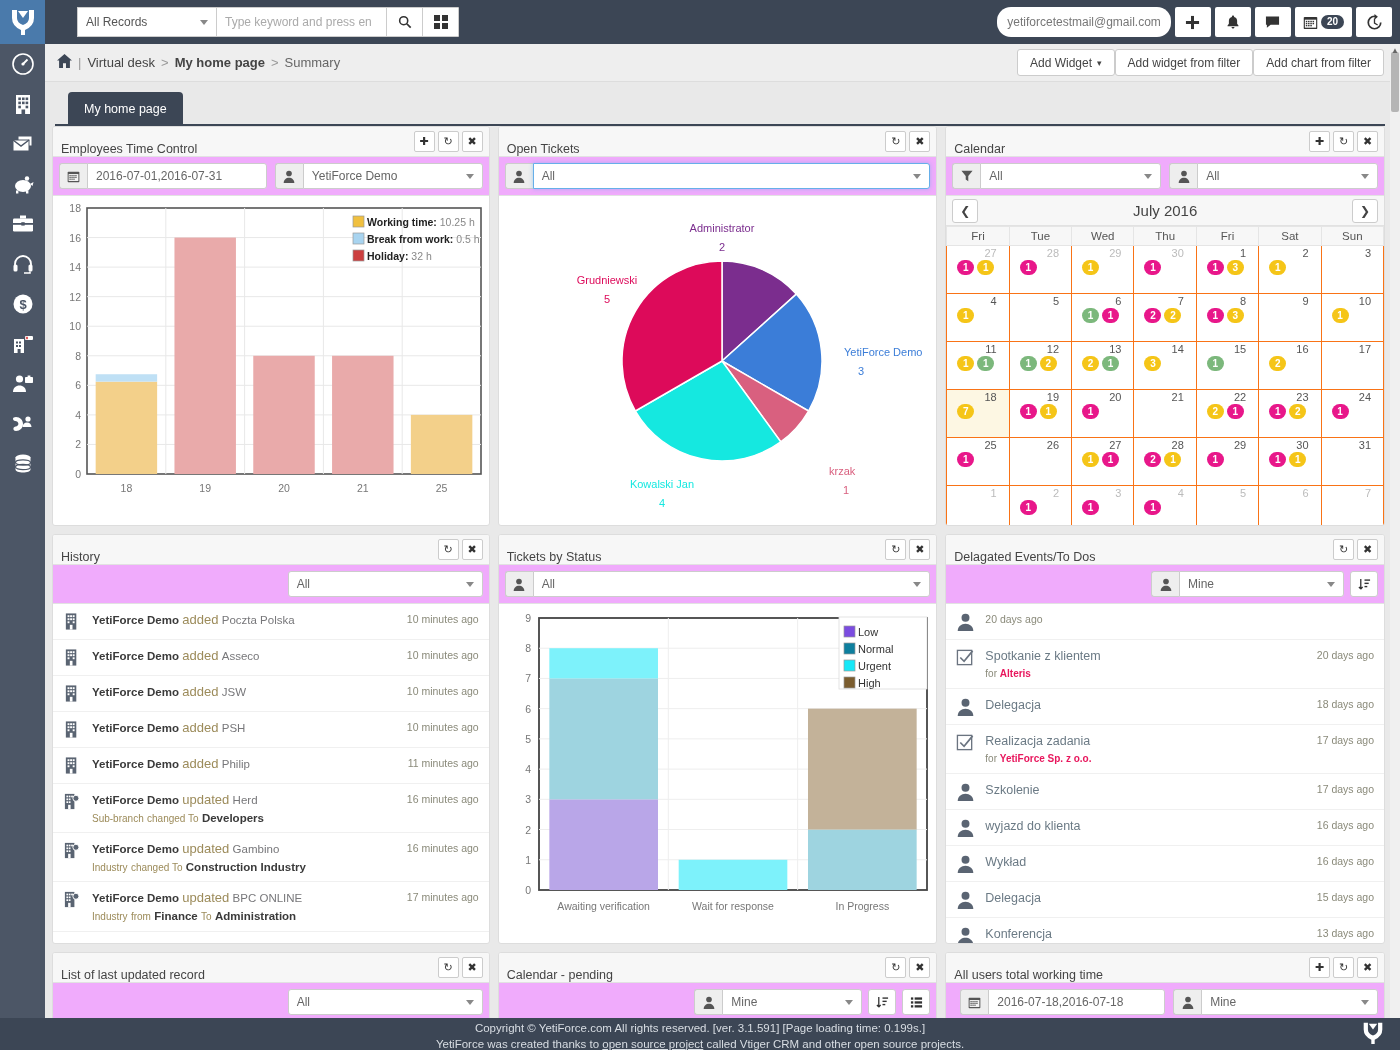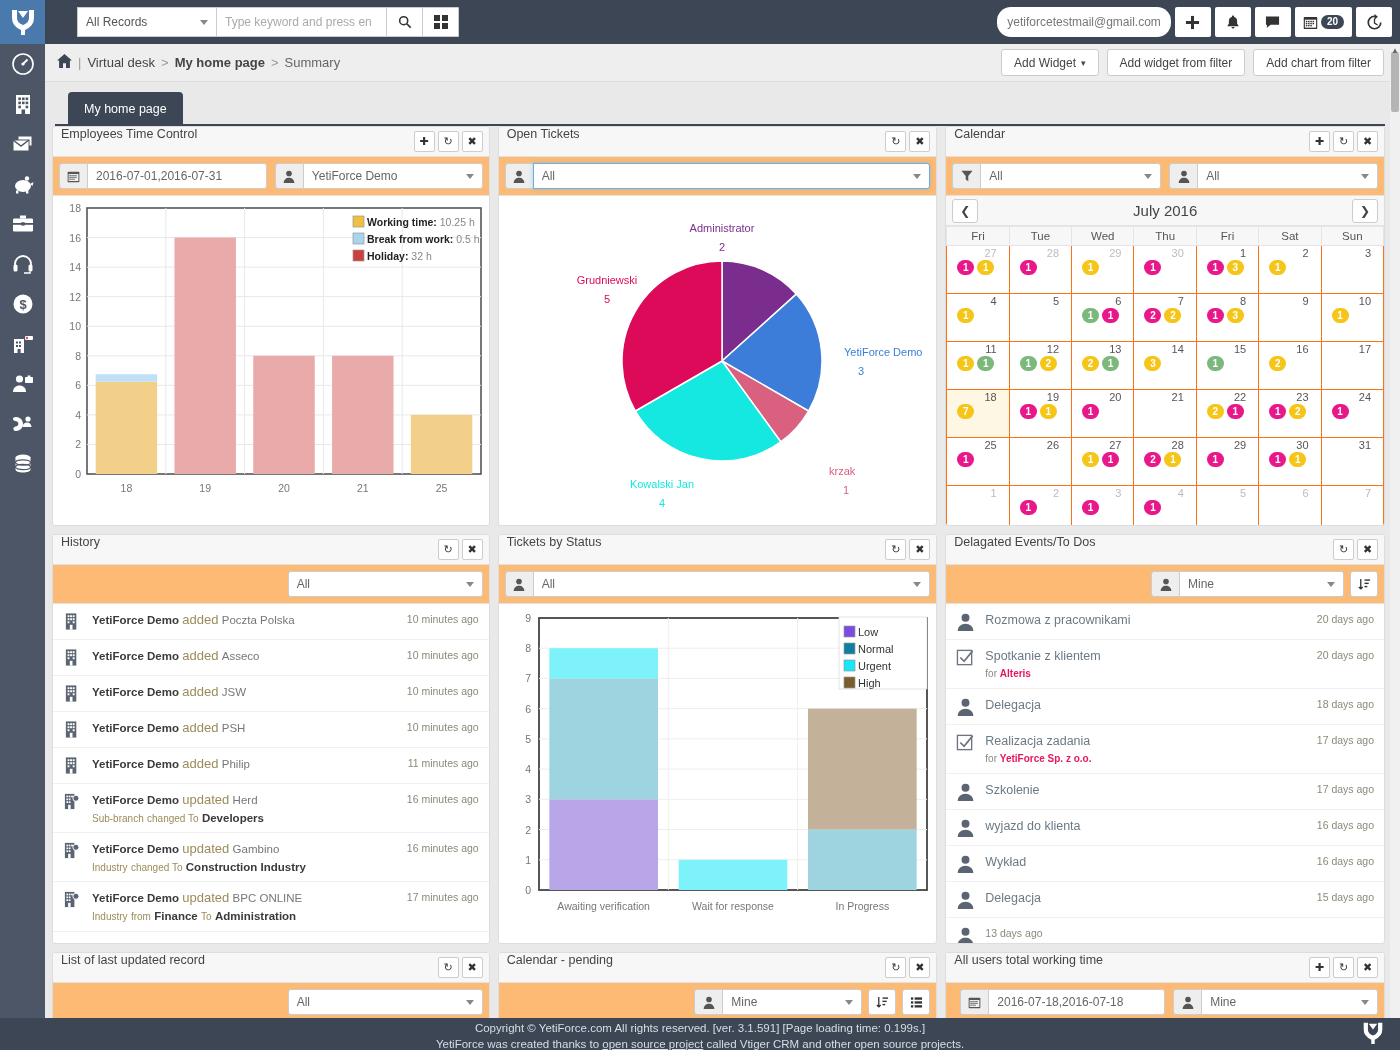--- a/index.html
+++ b/index.html
@@ -66,21 +66,21 @@
   
   .crumbbar {
     position:absolute; left:45px; top:44px; width:1355px; height:38px;
     background:#eeeeee; border-bottom:1px solid #ddd; display:flex; align-items:center;
   }
   .crumbs { display:flex; align-items:center; gap:6px; padding-left:12px; font-size:13px; color:#555; }
   .crumbs .sep { color:#999; }
   .crumb-strong { font-weight:bold; color:#444; }
   .crumb-link { color:#444; }
   .crumb-last { color:#666; }
-  .crumbbtns { position:absolute; right:16px; top:5px; display:flex; gap:8px; }
+  .crumbbtns { position:absolute; right:16px; top:5px; display:flex; gap:0; }
   .wbtn {
     background:#fff; border:1px solid #ccc; border-radius:3px; height:27px;
     padding:0 12px; font-size:12px; color:#444; display:flex; align-items:center;
     cursor:pointer; font-family:inherit;
   }
   
   .tabrow { position:absolute; left:45px; top:82px; width:1355px; height:44px; background:#e9e9e9; }
   .tab-active {
     position:absolute; left:23px; top:10px; height:34px; background:#3c4655;
     color:#fff; border-radius:4px 4px 0 0; padding:0 16px; display:flex; align-items:center;
@@ -89,30 +89,30 @@
   .tab-underline { position:absolute; left:10px; top:42px; width:1330px; height:2px; background:#3c4655; }
   
   .grid { position:absolute; left:45px; top:126px; width:1347px; }
   .wrow { display:flex; gap:8px; padding:0 7px 8px 7px; }
   .widget {
     background:#fff; border:1px solid #ddd; border-radius:3px; overflow:hidden;
     display:flex; flex-direction:column;
   }
   .w-head {
     height:30px; background:#f7f7f7; border-bottom:1px solid #e2e2e2;
-    display:flex; align-items:flex-start; padding:0 8px; position:relative;
+    display:flex; align-items:flex-end; padding:0 8px; position:relative;
   }
   .w-title { font-size:12.5px; color:#444; }
   .w-acts { position:absolute; right:6px; top:4px; display:flex; gap:3px; }
   .w-btn {
     width:21px;height:21px;background:#fff;border:1px solid #ccc;border-radius:2px;
     display:flex;align-items:center;justify-content:center;cursor:pointer;font-size:11px;color:#333;
   }
   .w-filter {
-    background:#fdba74; border-bottom:1px solid #e2e2e2; padding:6px;
+    background:#f0abfc; border-bottom:1px solid #e2e2e2; padding:6px;
     display:flex; gap:0; align-items:center;
   }
   .ficon {
     width:28px;height:26px;background:#eee;border:1px solid #ccc;border-right:none;
     border-radius:3px 0 0 3px;display:flex;align-items:center;justify-content:center;color:#555;
   }
   .fsel {
     height:26px;border:1px solid #ccc;border-radius:0 3px 3px 0;background:#fff;
     display:flex;align-items:center;padding:0 8px;position:relative;font-size:12px;color:#666;flex:1;
   }
@@ -1092,21 +1092,20 @@
               <rect x="7" y="8.5" width="3" height="1.5" fill="#333"></rect>
             </svg>
         </div>
       </div>
       <div class="w-body" id="events-body">
           <div class="lrow">
             <div class="licon"><svg width="19" height="19" viewBox="0 0 20 20">
                 <circle cx="10" cy="6" r="4.2" fill="#5a6472"></circle>
                 <path d="M1.8 20c0-4.6 3.7-7.6 8.2-7.6s8.2 3 8.2 7.6z" fill="#5a6472"></path>
               </svg></div>
-            <div class="lmid"><span class="ev-title">Rozmowa z pracownikami</span></div>
             <div class="ltime">20 days ago</div>
           </div>
           <div class="lrow">
             <div class="licon"><svg width="19" height="19" viewBox="0 0 20 20">
                 <rect x="1.5" y="2.5" width="15" height="15" fill="none" stroke="#6b7480" stroke-width="1.4"></rect>
                 <path d="M4.5 10l4 4 9-11" fill="none" stroke="#6b7480" stroke-width="1.8"></path>
               </svg></div>
             <div class="lmid"><span class="ev-title">Spotkanie z klientem</span><br><span class="ev-for">for <b>Alteris</b></span></div>
             <div class="ltime">20 days ago</div>
           </div>
@@ -1156,20 +1155,21 @@
                 <path d="M1.8 20c0-4.6 3.7-7.6 8.2-7.6s8.2 3 8.2 7.6z" fill="#5a6472"></path>
               </svg></div>
             <div class="lmid"><span class="ev-title">Delegacja</span></div>
             <div class="ltime">15 days ago</div>
           </div>
           <div class="lrow">
             <div class="licon"><svg width="19" height="19" viewBox="0 0 20 20">
                 <circle cx="10" cy="6" r="4.2" fill="#5a6472"></circle>
                 <path d="M1.8 20c0-4.6 3.7-7.6 8.2-7.6s8.2 3 8.2 7.6z" fill="#5a6472"></path>
               </svg></div>
+            <div class="lmid"><span class="ev-title">Konferencja</span><br></div>
             <div class="ltime">13 days ago</div>
           </div>
         </div>
     </div>
   </div>
 
   <div class="wrow">
     <div class="widget" style="width:438px;height:120px;">
       <div class="w-head">
         <span class="w-title">List of last updated record</span>

